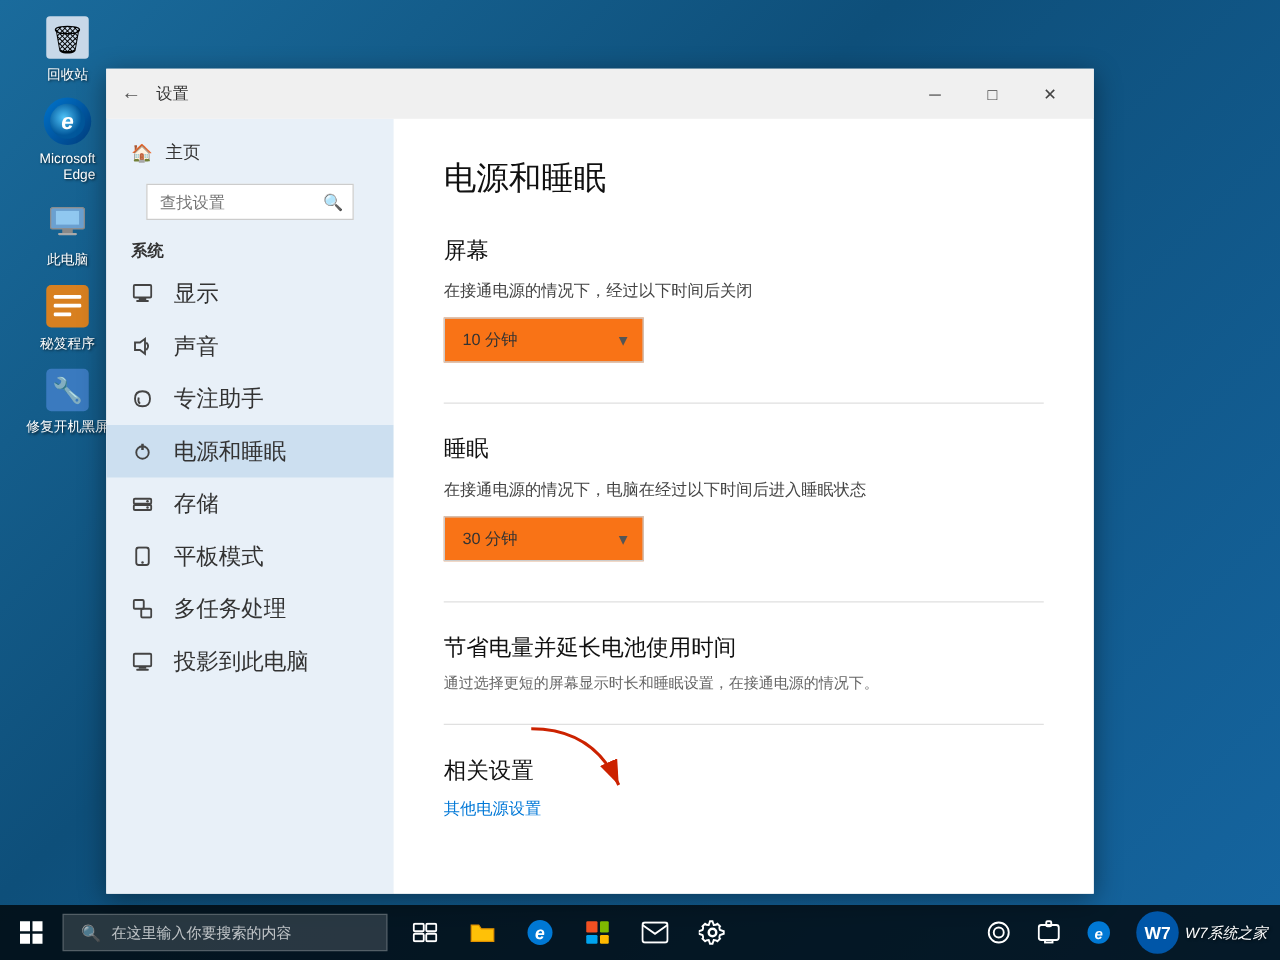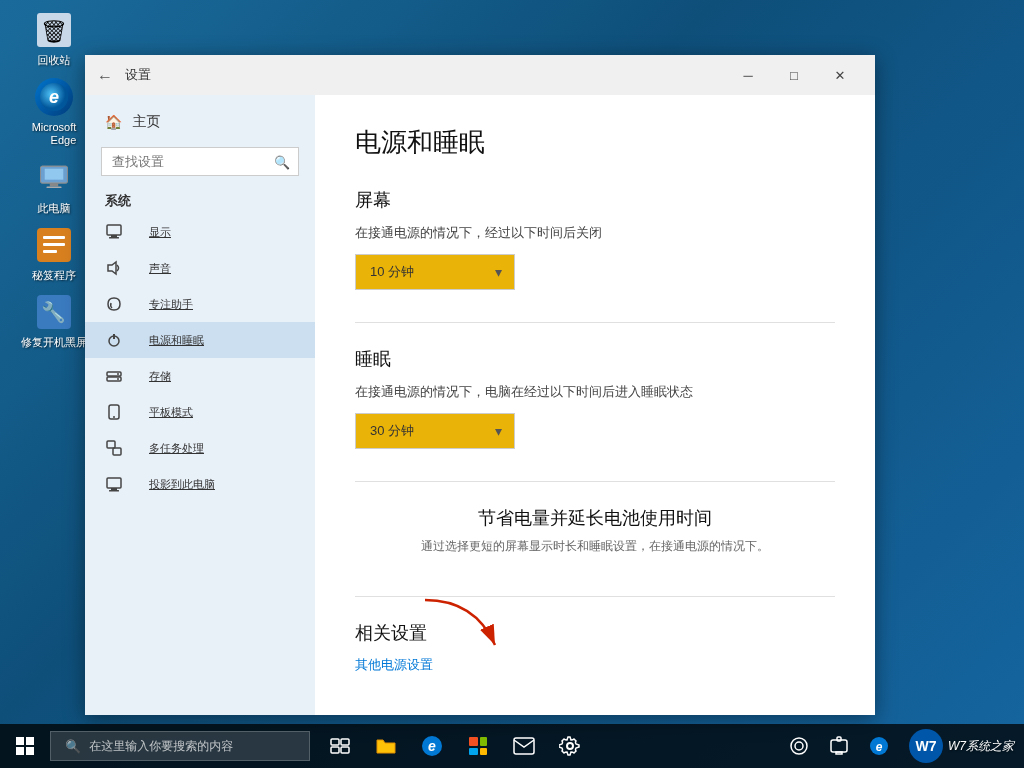--- a/index.html
+++ b/index.html
@@ -146,21 +146,21 @@
       display: flex;
       align-items: center;
       gap: 10px;
       padding: 8px 20px;
       font-size: 14px;
       color: #333;
       cursor: pointer;
     }
 
     .sidebar-search {
-      margin: 8px 16px;
+      margin: 8px 32px;
       position: relative;
     }
     .sidebar-search input {
       width: 100%;
       padding: 6px 30px 6px 10px;
       border: 1px solid #ccc;
       background: white;
       font-size: 13px;
       color: #333;
       outline: none;
@@ -177,26 +177,25 @@
     .sidebar-section-title {
       font-size: 13px;
       font-weight: bold;
       color: #333;
       padding: 8px 20px 4px 20px;
     }
 
     .sidebar-item {
       display: flex;
       align-items: center;
-      gap: 26px;
+      gap: 16px;
       padding: 9px 20px;
-      font-size: 11px;
+      font-size: 18px;
       color: #333;
       cursor: pointer;
-      text-decoration: underline;
     }
     .sidebar-item.active {
       background: #ccdff0;
     }
     .sidebar-item .item-icon {
       width: 18px;
       height: 18px;
       display: flex;
       align-items: center;
       justify-content: center;
@@ -230,21 +229,21 @@
       font-size: 13px;
       color: #444;
       margin-bottom: 12px;
     }
 
     .dropdown-select {
       position: relative;
       display: inline-flex;
       align-items: center;
       border: 1px solid #ccc;
-      background: #eab308;
+      background: #f97316;
       padding: 8px 36px 8px 14px;
       font-size: 13px;
       color: #333;
       cursor: pointer;
       min-width: 160px;
       margin-bottom: 28px;
     }
     .dropdown-select::after {
       content: '▾';
       position: absolute;
@@ -253,22 +252,21 @@
       color: #555;
     }
 
     .section-divider {
       height: 1px;
       background: #e0e0e0;
       margin: 4px 0 24px 0;
     }
 
     .save-battery-section {
-      margin-bottom: 41px;
-      text-align: center;
+      margin-bottom: 24px;
     }
 
     .save-battery-title {
       font-size: 18px;
       color: #111;
       font-weight: 400;
       margin-bottom: 8px;
     }
 
     .save-battery-desc {

